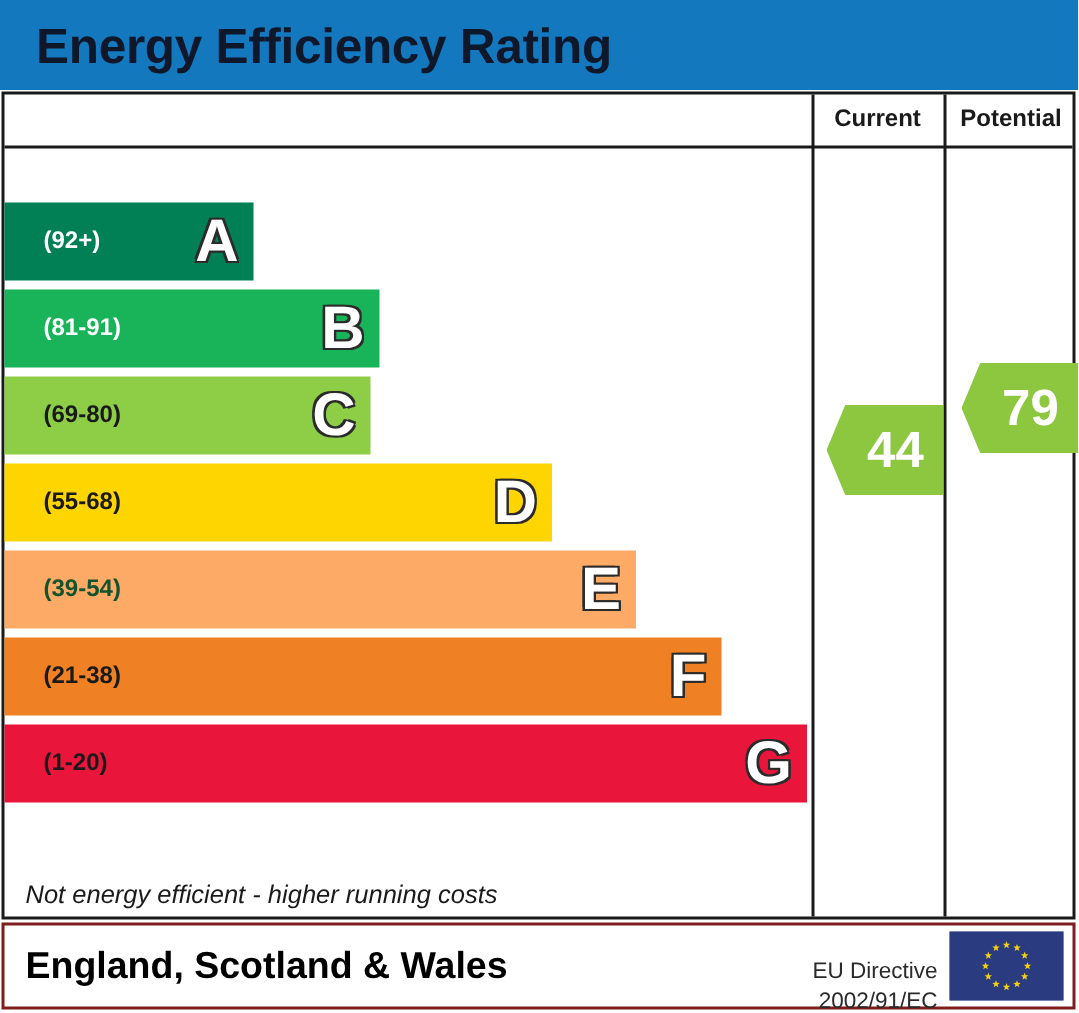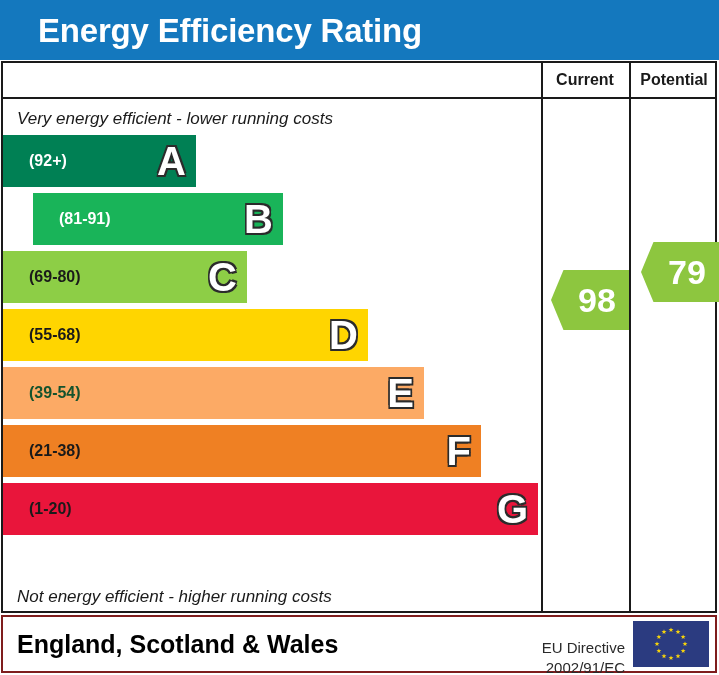--- a/index.html
+++ b/index.html
@@ -23,27 +23,26 @@
   .epc-header {
     position: absolute;
     left: 0; top: 0;
     width: 719px;
     height: 60px;
     background: #1478be;
     display: flex;
     align-items: center;
   }
   .epc-header-title {
-    color: #ffffff;
+    color: #0f172a;
     font-size: 33px;
     font-weight: bold;
     letter-spacing: -0.2px;
-    padding-left: 14px;
+    padding-left: 24px;
     line-height: 1;
-    margin-left: 24px;
   }
 
   
   .epc-table {
     position: absolute;
     left: 1px; top: 61px;
     width: 716px;
     height: 552px;
     border: 2px solid #1a1a1a;
     box-sizing: border-box;
@@ -207,31 +206,30 @@
   <div class="epc-table">
 
     <div class="col-head-row">
       <div class="col-head current">Current</div>
       <div class="col-head potential">Potential</div>
     </div>
 
     <div class="vdiv one"></div>
     <div class="vdiv two"></div>
 
-    <div class="caption top">Very energy efficient - lower running costs</div>
 
     <div class="bars">
         <div class="bar-row">
-          <div class="bar" style="width: 193px; background: rgb(0, 128, 84);">
+          <div class="bar" style="width: 166px; background: rgb(0, 128, 84);">
             <span class="bar-range" style="color: rgb(255, 255, 255);">(92+)</span>
             <span class="bar-letter">A</span>
           </div>
         </div>
         <div class="bar-row">
-          <div class="bar" style="width: 250px; background: rgb(25, 180, 89); margin-left: 30px;">
+          <div class="bar" style="width: 250px; background: rgb(25, 180, 89);">
             <span class="bar-range" style="color: rgb(255, 255, 255);">(81-91)</span>
             <span class="bar-letter">B</span>
           </div>
         </div>
         <div class="bar-row">
           <div class="bar" style="width: 244px; background: rgb(141, 206, 70);">
             <span class="bar-range" style="color: rgb(26, 26, 26);">(69-80)</span>
             <span class="bar-letter">C</span>
           </div>
         </div>
@@ -257,21 +255,21 @@
           <div class="bar" style="width: 535px; background: rgb(233, 21, 59);">
             <span class="bar-range" style="color: rgb(26, 26, 26);">(1-20)</span>
             <span class="bar-letter">G</span>
           </div>
         </div>
       </div>
 
     <div class="caption bottom">Not energy efficient - higher running costs</div>
 
     <div class="rating current" style="background: rgb(141, 198, 63);">
-      <span>98</span>
+      <span>44</span>
     </div>
 
     <div class="rating potential" style="background: rgb(141, 198, 63);">
       <span>79</span>
     </div>
   </div>
 
   <div class="epc-footer">
     <div class="footer-region">England, Scotland &amp; Wales</div>
 

